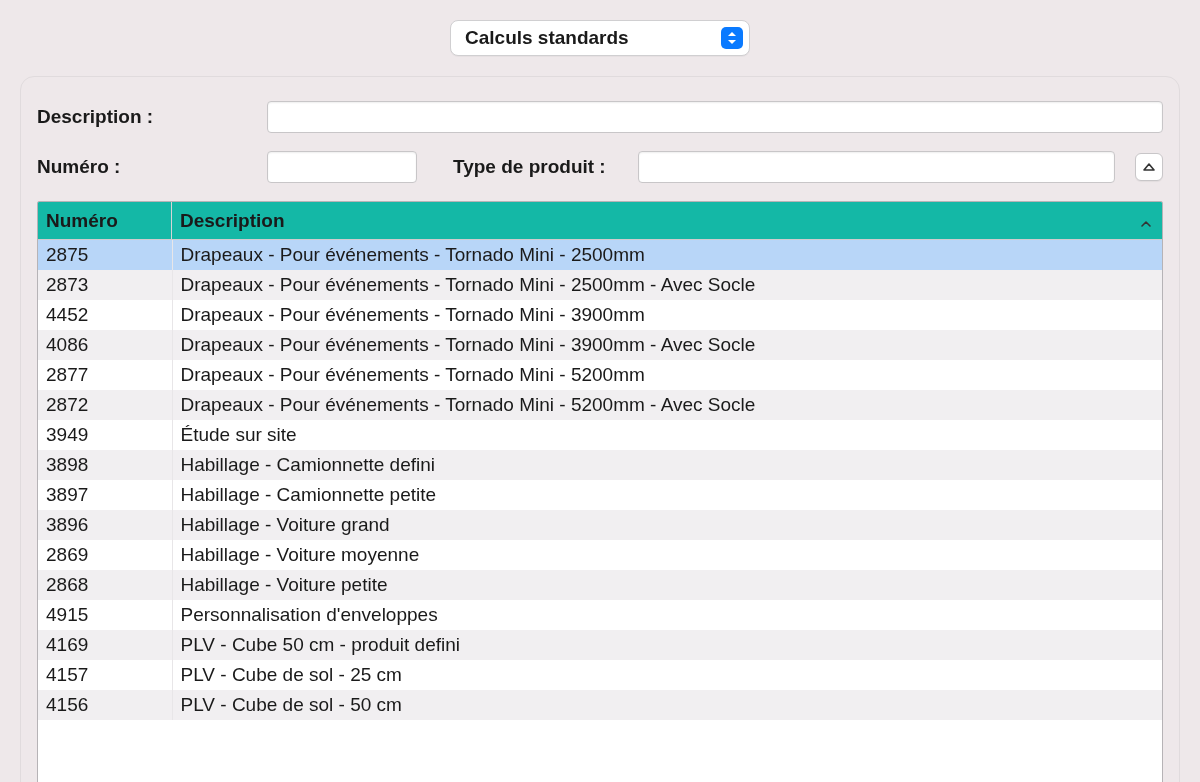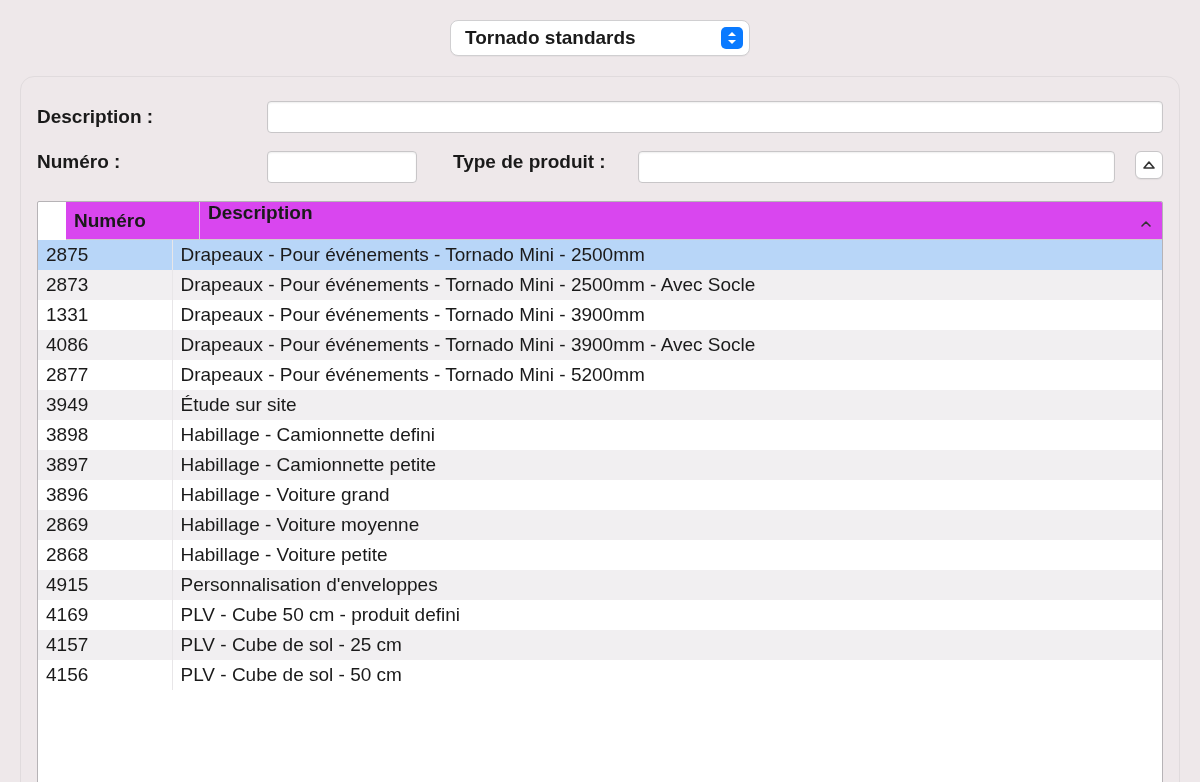--- a/index.html
+++ b/index.html
@@ -64,21 +64,21 @@
   input.text {
     height: 32px;
     border: 1px solid #c8c6c8;
     border-radius: 4px;
     background: #fff;
     box-shadow: inset 0 1px 2px rgba(0,0,0,0.07);
     font-size: 18px;
     padding: 0 8px;
   }
   .input-description { flex:1; }
-  .row2 { display:flex; align-items:flex-start; }
+  .row2 { display:flex; align-items:center; }
   .label.num { width: 220px; }
   .input-numero { width: 150px; margin-right: 26px; }
   .label.type { margin-right: 22px; font-weight:700; }
   .input-type { flex:1; margin-right: 10px; }
   .small-btn {
     width: 28px; height: 28px;
     border: 1px solid #c8c6c8;
     border-radius: 6px;
     background: #fff;
     display:flex; align-items:center; justify-content:center;
@@ -91,38 +91,37 @@
     border: 1px solid #b6b3b6;
     border-radius: 2px;
     background: #fff;
     height: 600px;
     overflow: hidden;
     position: relative;
   }
   .thead {
     display:flex;
     border-bottom: 1px solid #cfcccf;
-    background: #d946ef;
+    background: #14b8a6;
     height: 38px;
     align-items: center;
     font-weight: 700;
     position: relative;
-    margin-left: 28px;
   }
   .th-num {
     width: 134px;
     padding-left: 8px;
     border-right: 1px solid #d6d4d6;
     height: 100%;
     display:flex; align-items:center;
   }
   .th-desc {
     flex:1;
     padding-left: 8px;
-    height:100%; display:flex; align-items:flex-start;
+    height:100%; display:flex; align-items:center;
   }
   .sort-caret {
     position:absolute;
     right: 10px; top: 10px;
     color: #444;
   }
   .tbody-scroll {
     position: absolute;
     top: 38px; left:0; right:0; bottom:0;
     overflow-y: scroll;
@@ -142,21 +141,21 @@
   tr.selected td { background: #b8d6f8 !important; }
   td { padding: 2px 8px; font-size: 19px; white-space: nowrap; overflow:hidden; text-overflow: ellipsis; margin-top: 20px;}
   td.c-num { border-right: 1px solid #e8e6e8; }
 </style>
 </head>
 <body>
 
 <div class="page">
   <div class="dropdown-row">
     <div class="dropdown">
-      <span class="dd-label">Tornado standards</span>
+      <span class="dd-label">Calculs standards</span>
       <span class="dd-button">
         <svg width="10" height="14" viewBox="0 0 10 14">
             <path d="M5 1 L9 5 L1 5 Z M5 13 L1 9 L9 9 Z" fill="#fff"></path>
           </svg>
       </span>
     </div>
   </div>
 
   <div class="panel">
     <div class="form-row">
@@ -198,30 +197,34 @@
           <tbody id="tbody">
               <tr class="selected">
                 <td class="c-num">2875</td>
                 <td>Drapeaux - Pour événements - Tornado Mini - 2500mm</td>
               </tr>
               <tr>
                 <td class="c-num">2873</td>
                 <td>Drapeaux - Pour événements - Tornado Mini - 2500mm - Avec Socle</td>
               </tr>
               <tr>
-                <td class="c-num">1331</td>
+                <td class="c-num">4452</td>
                 <td>Drapeaux - Pour événements - Tornado Mini - 3900mm</td>
               </tr>
               <tr>
                 <td class="c-num">4086</td>
                 <td>Drapeaux - Pour événements - Tornado Mini - 3900mm - Avec Socle</td>
               </tr>
               <tr>
                 <td class="c-num">2877</td>
                 <td>Drapeaux - Pour événements - Tornado Mini - 5200mm</td>
+              </tr>
+              <tr>
+                <td class="c-num">2872</td>
+                <td>Drapeaux - Pour événements - Tornado Mini - 5200mm - Avec Socle</td>
               </tr>
               <tr>
                 <td class="c-num">3949</td>
                 <td>Étude sur site</td>
               </tr>
               <tr>
                 <td class="c-num">3898</td>
                 <td>Habillage - Camionnette defini</td>
               </tr>
               <tr>

